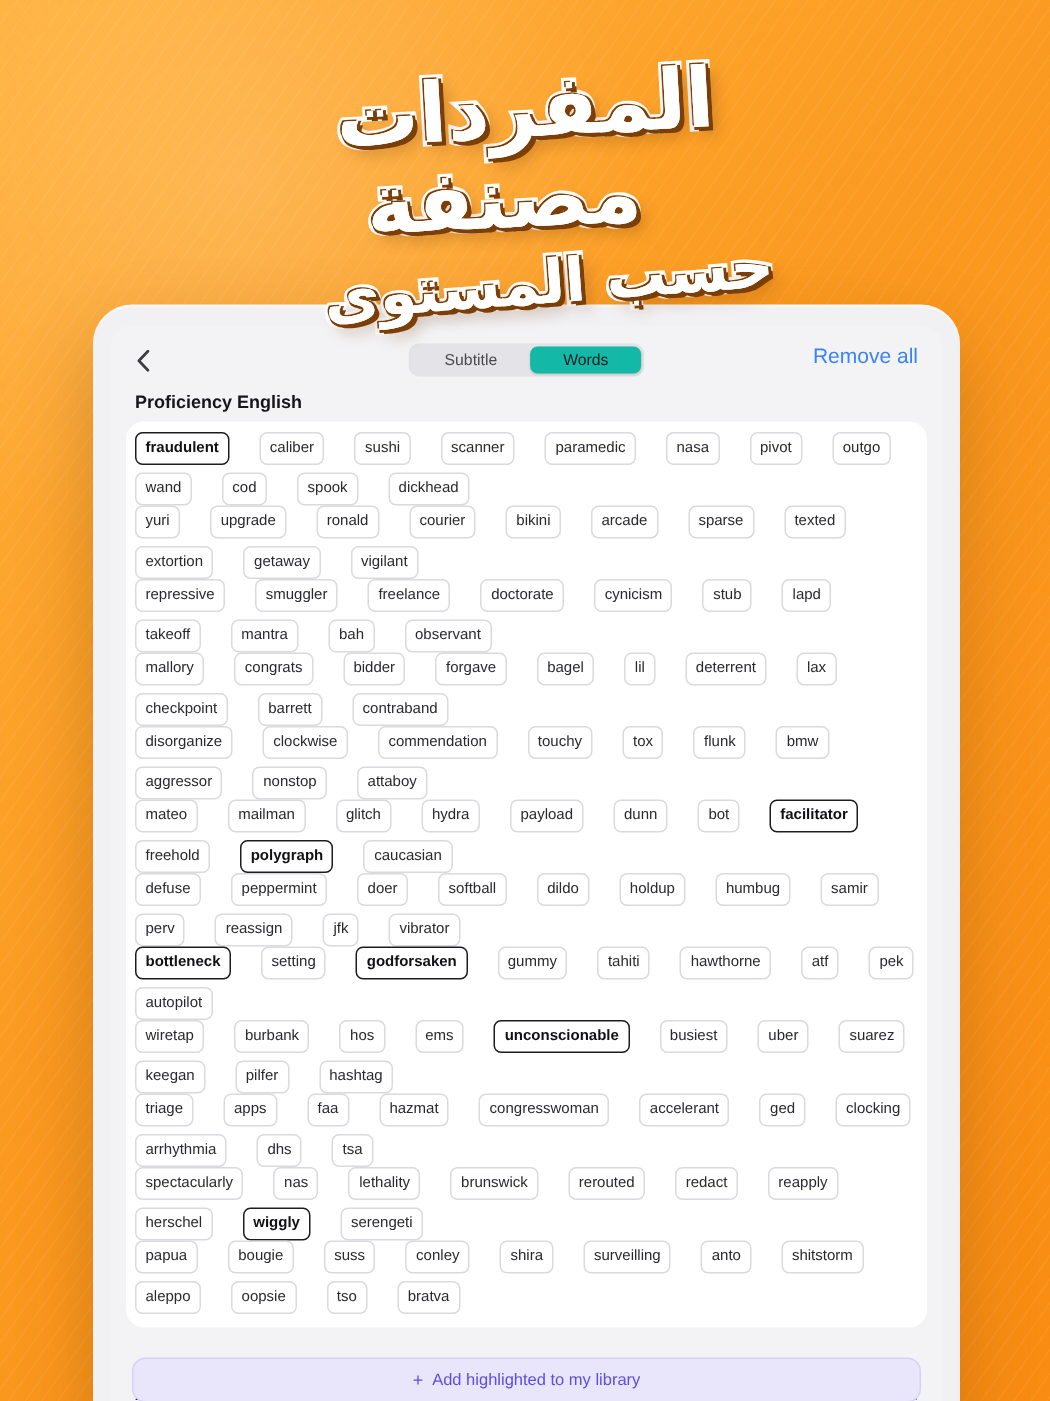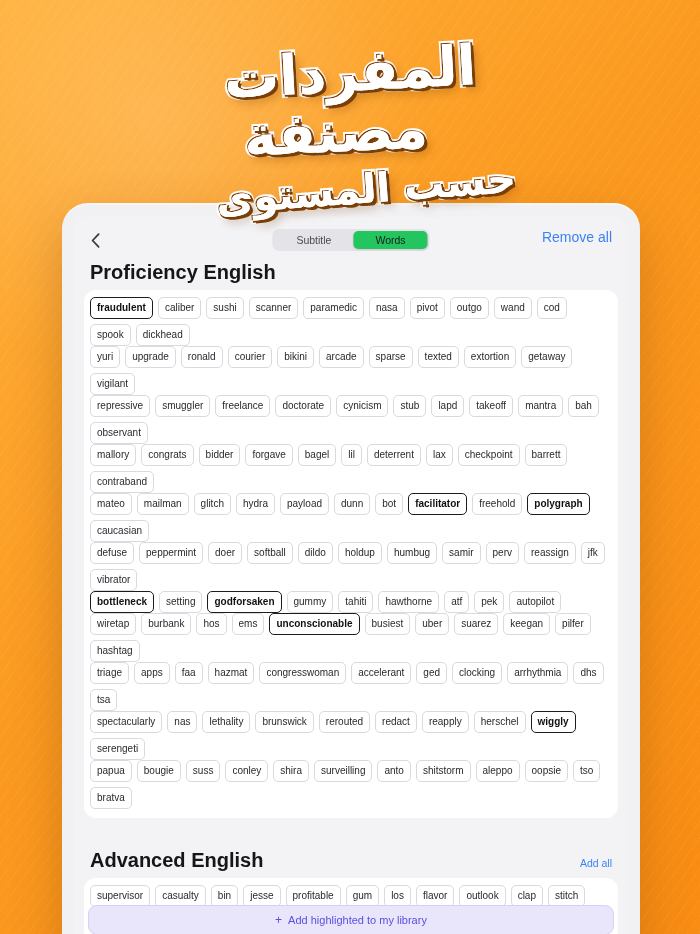--- a/index.html
+++ b/index.html
@@ -110,21 +110,21 @@
   }
   .seg {
     font-size: 10.5px;
     color: #4a4a50;
     padding: 3px 22px;
     border-radius: 5px;
     cursor: pointer;
     white-space: nowrap;
   }
   .seg.active {
-    background: #22c55e;
+    background: #14b8a6;
     color: #1c1c1e;
     box-shadow: 0 1px 2px rgba(0,0,0,0.12);
   }
   .remove-all {
     margin-left: auto;
     font-size: 14px;
     color: #3b82f6;
     cursor: pointer;
     white-space: nowrap;
   }
@@ -135,41 +135,41 @@
     overflow: hidden;
     padding: 0 10px 0 10px;
     position: relative;
   }
   .section-head {
     display: flex;
     align-items: baseline;
     padding: 6px 6px 6px 6px;
   }
   .section-title {
-    font-size: 20px;
+    font-size: 12px;
     font-weight: bold;
     color: #15151a;
   }
   .section-action {
     margin-left: auto;
     font-size: 10.5px;
     color: #3b82f6;
     cursor: pointer;
     margin-top: 29px;
   }
   .card {
     background: #ffffff;
     border-radius: 12px;
     padding: 7px 6px 9px 6px;
     margin-bottom: 4px;
   }
   .chips {
     display: flex;
     flex-wrap: wrap;
-    gap: 5px 5px;
+    gap: 5px 20px;
     justify-content: flex-start;
   }
   .chip {
     font-size: 10px;
     line-height: 1;
     color: #2a2a2e;
     background: #ffffff;
     border: 1px solid #d9d9df;
     border-radius: 5px;
     padding: 5px 6px;
@@ -282,20 +282,32 @@
             <div class="chip">forgave</div>
             <div class="chip">bagel</div>
             <div class="chip">lil</div>
             <div class="chip">deterrent</div>
             <div class="chip">lax</div>
             <div class="chip">checkpoint</div>
             <div class="chip">barrett</div>
             <div class="chip">contraband</div>
           </div>
           <div class="chips">
+            <div class="chip">disorganize</div>
+            <div class="chip">clockwise</div>
+            <div class="chip">commendation</div>
+            <div class="chip">touchy</div>
+            <div class="chip">tox</div>
+            <div class="chip">flunk</div>
+            <div class="chip">bmw</div>
+            <div class="chip">aggressor</div>
+            <div class="chip">nonstop</div>
+            <div class="chip">attaboy</div>
+          </div>
+          <div class="chips">
             <div class="chip">mateo</div>
             <div class="chip">mailman</div>
             <div class="chip">glitch</div>
             <div class="chip">hydra</div>
             <div class="chip">payload</div>
             <div class="chip">dunn</div>
             <div class="chip">bot</div>
             <div class="chip hl">facilitator</div>
             <div class="chip">freehold</div>
             <div class="chip hl">polygraph</div>

